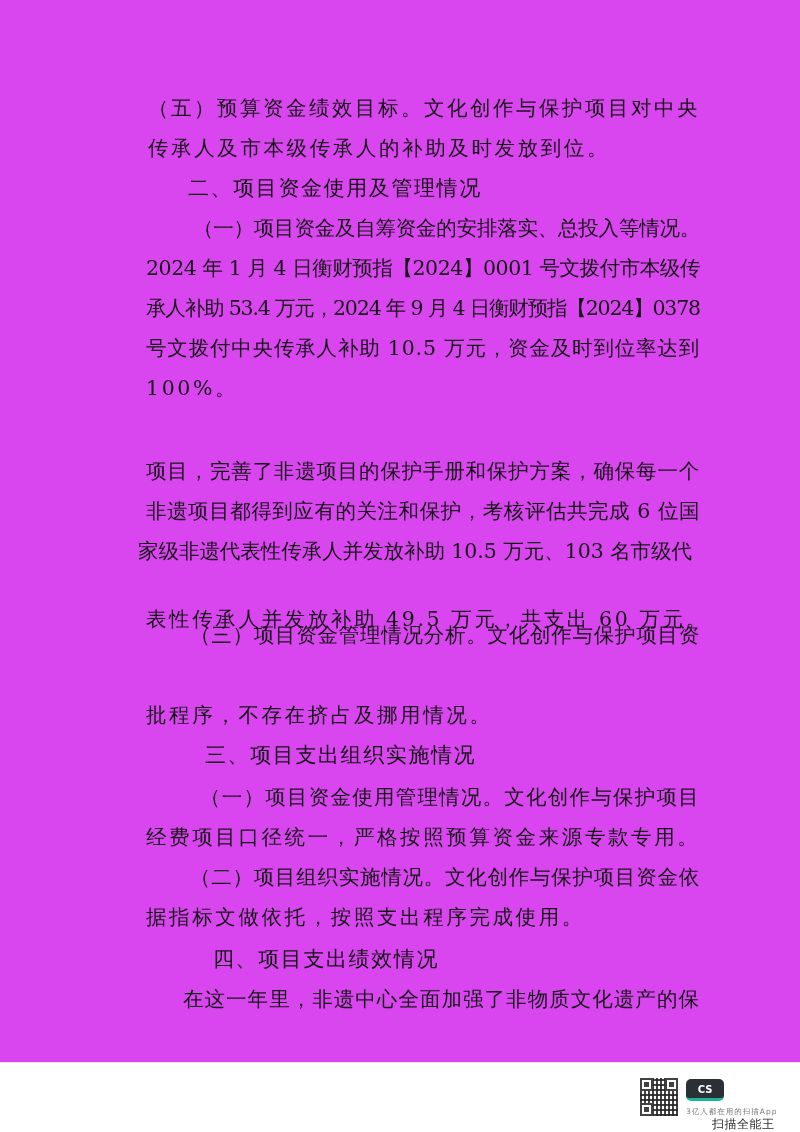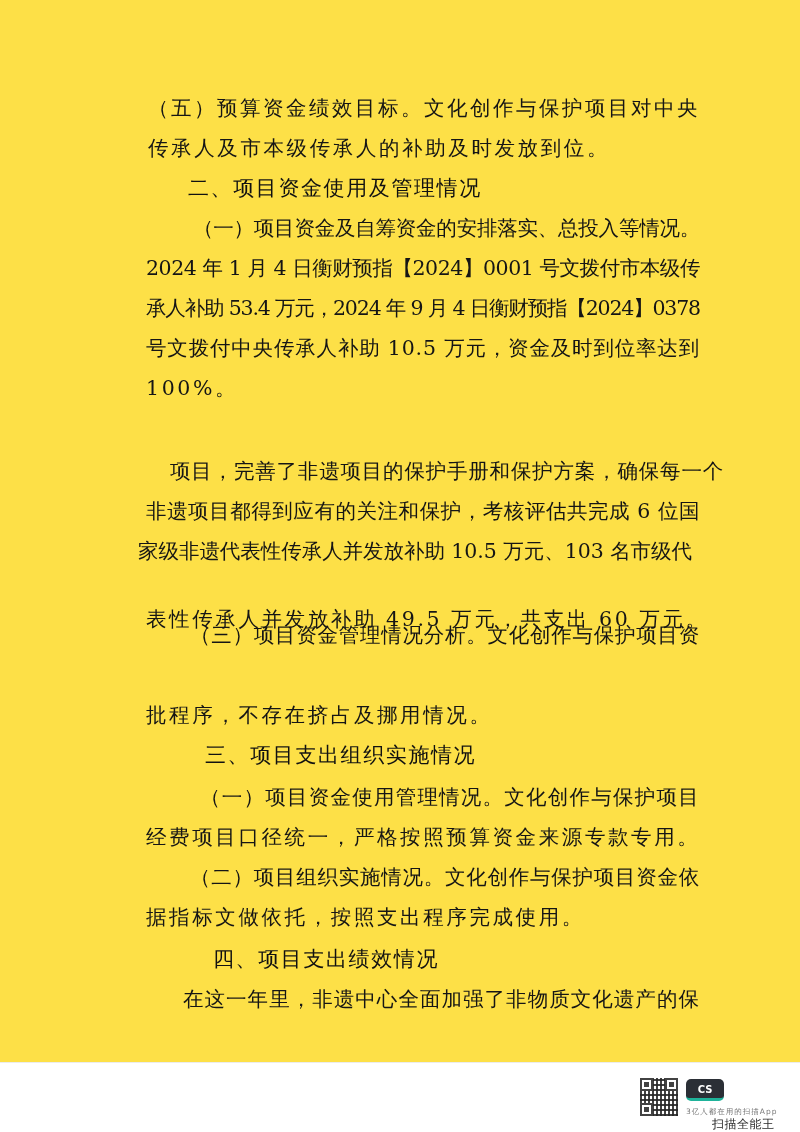--- a/index.html
+++ b/index.html
@@ -7,21 +7,21 @@
     width: 800px; height: 1132px;
     background: #ffffff;
     position: relative;
     overflow: hidden;
     font-family: "DejaVu Serif", "Liberation Serif", serif;
     color: #1a1a1a;
   }
   .page {
     position: absolute; left: 0; top: 0;
     width: 800px; height: 1062px;
-    background: #fde047;
+    background: #d946ef;
     border-bottom: 1px solid #ececec;
   }
   .line {
     position: absolute;
     font-size: 20.5px;
     line-height: 28px;
     white-space: nowrap;
     letter-spacing: 2.6px;
     color: #151515;
   }
@@ -72,21 +72,21 @@
 
 <div class="page" id="page">
     <div class="line" style="left: 148px; top: 94px; letter-spacing: 2.49974px;">（五）预算资金绩效目标。文化创作与保护项目对中央</div>
     <div class="line" style="left: 148px; top: 134px;">传承人及市本级传承人的补助及时发放到位。</div>
     <div class="line h" style="left: 188px; top: 174px;">二、项目资金使用及管理情况</div>
     <div class="line" style="left: 193px; top: 214px; letter-spacing: -0.22px;">（一）项目资金及自筹资金的安排落实、总投入等情况。</div>
     <div class="line" style="left: 146px; top: 254px; letter-spacing: -0.438007px;">2024 年 1 月 4 日衡财预指【2024】0001 号文拨付市本级传</div>
     <div class="line" style="left: 146px; top: 294px; letter-spacing: -1.16753px;">承人补助 53.4 万元，2024 年 9 月 4 日衡财预指【2024】0378</div>
     <div class="line" style="left: 146px; top: 334px; letter-spacing: 0.821444px;">号文拨付中央传承人补助 10.5 万元，资金及时到位率达到</div>
     <div class="line" style="left: 146px; top: 374px;">100%。</div>
-    <div class="line" style="left: 146px; top: 457px; letter-spacing: 0.807332px; margin-left: 24px;">项目，完善了非遗项目的保护手册和保护方案，确保每一个</div>
+    <div class="line" style="left: 146px; top: 457px; letter-spacing: 0.807332px;">项目，完善了非遗项目的保护手册和保护方案，确保每一个</div>
     <div class="line" style="left: 146px; top: 497px; letter-spacing: 0.550335px;">非遗项目都得到应有的关注和保护，考核评估共完成 6 位国</div>
     <div class="line" style="left: 138px; top: 537px; letter-spacing: -0.0416016px;">家级非遗代表性传承人并发放补助 10.5 万元、103 名市级代</div>
     <div class="line" style="left: 146px; top: 577px; margin-top: 28px;">表性传承人并发放补助 49.5 万元，共支出 60 万元。</div>
     <div class="line" style="left: 190px; top: 621px; letter-spacing: 0.74974px;">（三）项目资金管理情况分析。文化创作与保护项目资</div>
     <div class="line" style="left: 146px; top: 701px;">批程序，不存在挤占及挪用情况。</div>
     <div class="line h" style="left: 205px; top: 741px;">三、项目支出组织实施情况</div>
     <div class="line" style="left: 200px; top: 783px; letter-spacing: 1.23859px;">（一）项目资金使用管理情况。文化创作与保护项目</div>
     <div class="line" style="left: 146px; top: 823px;">经费项目口径统一，严格按照预算资金来源专款专用。</div>
     <div class="line" style="left: 190px; top: 863px; letter-spacing: 0.74974px;">（二）项目组织实施情况。文化创作与保护项目资金依</div>
     <div class="line" style="left: 146px; top: 903px;">据指标文做依托，按照支出程序完成使用。</div>

